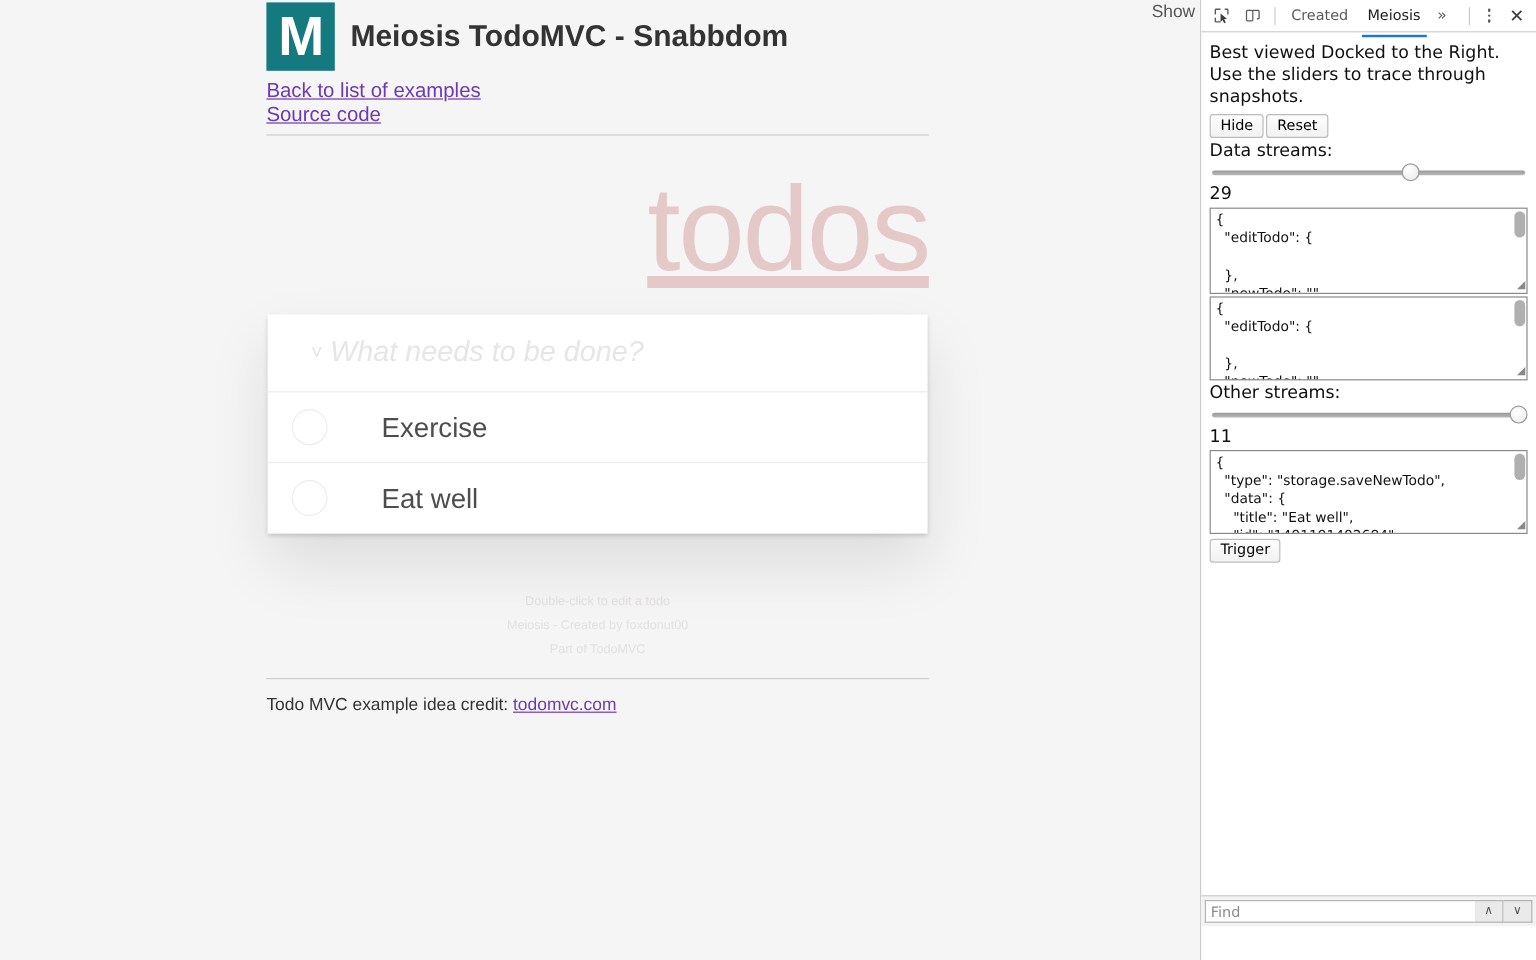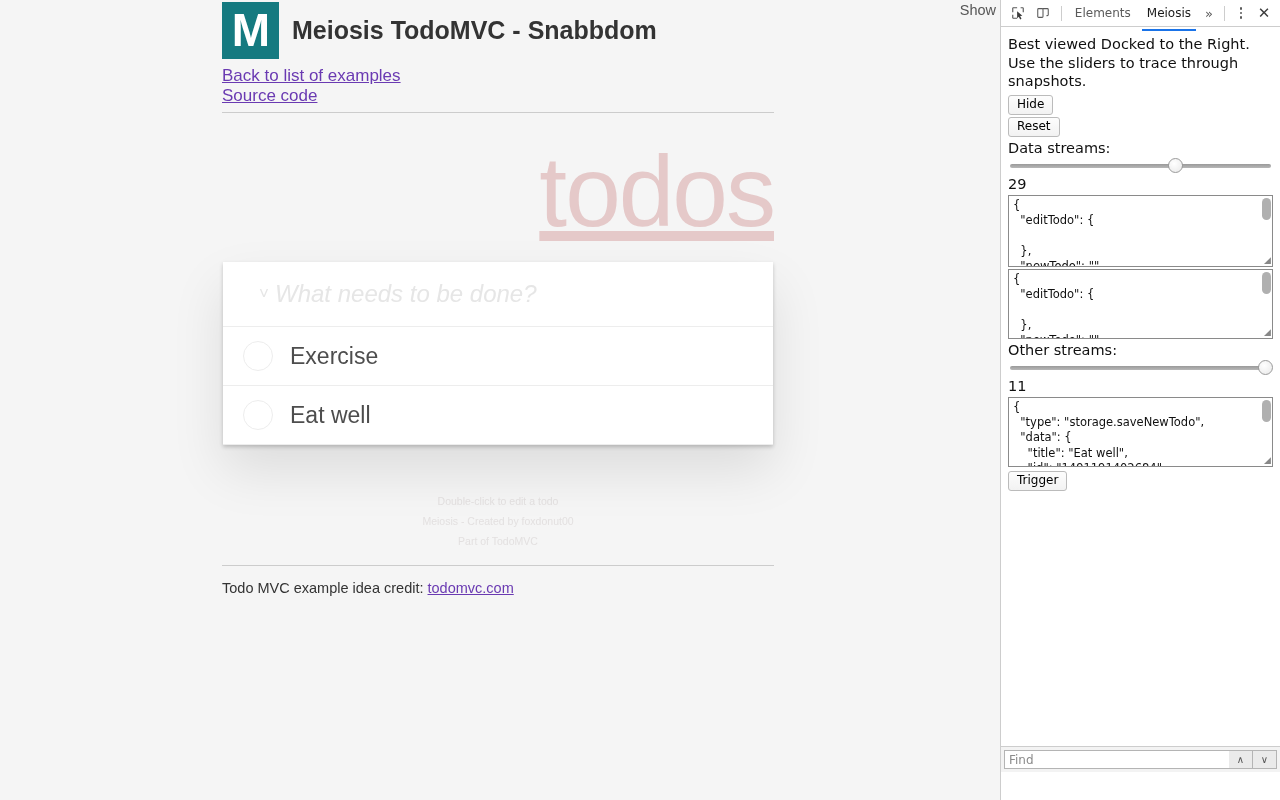--- a/index.html
+++ b/index.html
@@ -165,20 +165,21 @@
     border: 1px solid #ededed;
     border-radius: 50%;
     display: block;
   }
   .todo-label {
     font-size: 23px;
     font-weight: 300;
     color: #4d4d4d;
     padding-left: 3px;
     font-family: "Liberation Sans", sans-serif;
+    margin-left: 28px;
   }
 
   .todo-footer {
     position: relative;
     height: 39px;
     display: flex;
     align-items: center;
     color: #777777;
     font-size: 13px;
     border-top: 1px solid #ededed;
@@ -321,22 +322,22 @@
     height: 745px;
   }
   .dt-intro {
     font-size: 14.5px;
     line-height: 18.5px;
     color: #101010;
     margin: 0 0 4px 0;
   }
   .btn-col {
     display: flex;
-    flex-direction: column;
-    align-items: flex-start;
+    flex-direction: row;
+    align-items: flex-end;
     gap: 2px;
     margin-bottom: 2px;
   }
   .ui-btn {
     font-family: "DejaVu Sans", sans-serif;
     font-size: 12px;
     color: #000;
     background: linear-gradient(#fdfdfd,#f2f2f2);
     border: 1px solid #bbbbbb;
     border-radius: 3px;
@@ -523,21 +524,21 @@
         <path d="M7 6 l6 5 -2.6 .5 1.6 3 -1.5 .8 -1.6-3 -1.9 1.8 z" fill="#3c3c3c"></path>
       </svg>
     </div>
     <div class="dt-icon-btn">
       <svg width="14" height="14" viewBox="0 0 16 16">
         <rect x="2" y="3" width="6" height="10" rx="1" stroke="#5a5a5a" stroke-width="1.2" fill="none"></rect>
         <path d="M8 3 h5 a1 1 0 0 1 1 1 v6 a1 1 0 0 1 -1 1 h-1" stroke="#5a5a5a" stroke-width="1.2" fill="none"></path>
       </svg>
     </div>
     <div class="dt-sep"></div>
-    <div class="dt-tab">Elements</div>
+    <div class="dt-tab">Created</div>
     <div class="dt-tab active">Meiosis</div>
     <div class="dt-more">»</div>
     <div class="dt-right">
       <div class="dt-sep"></div>
       <div class="dt-kebab">
           <i></i>
           <i></i>
           <i></i>
         </div>
       <div class="dt-close">✕</div>

